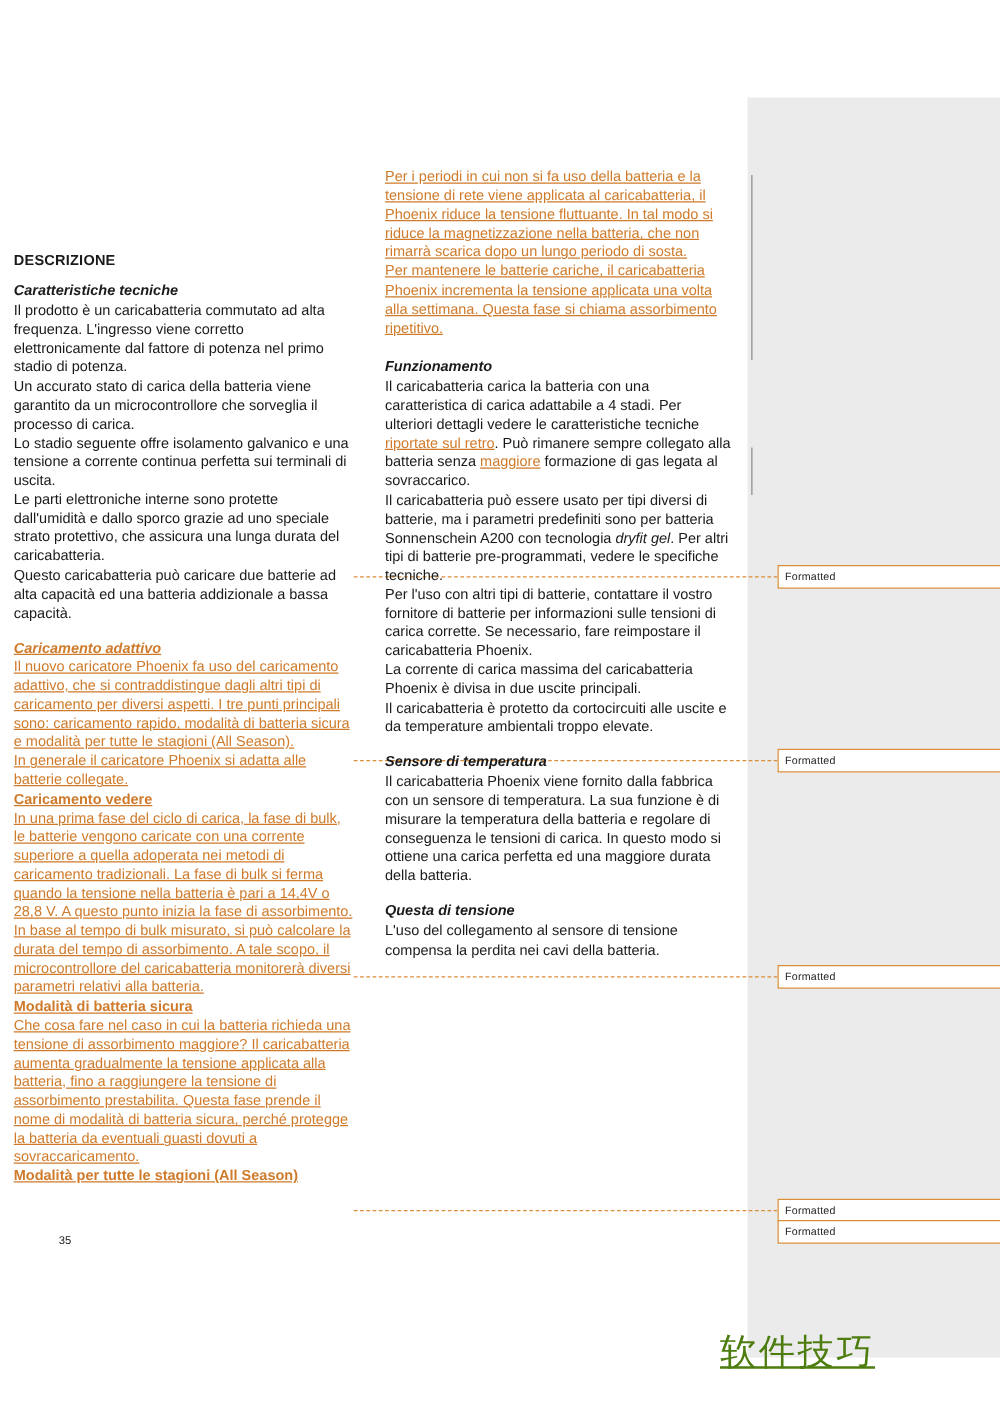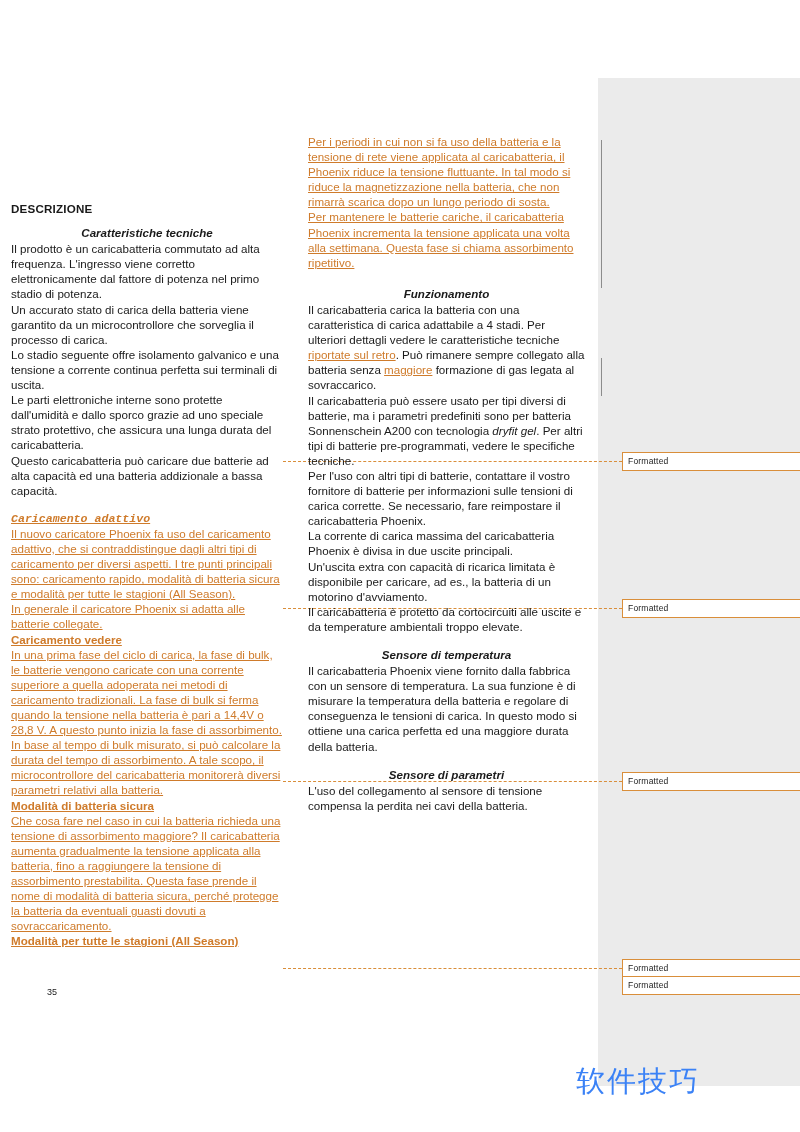--- a/index.html
+++ b/index.html
@@ -90,21 +90,20 @@
     font-size: 11.6px;
     font-weight: bold;
     margin: 0 0 9px 0;
     letter-spacing: 0.2px;
   }
   h3.sub {
     font-size: 11.6px;
     font-weight: bold;
     font-style: italic;
     margin: 0 0 1px 0;
-    text-align: center;
   }
   p {
     margin: 0 0 0 0;
   }
   p.gap {
     margin-top: 13px;
   }
   .ins {
     color: #cf7b2b;
     text-decoration: underline;
@@ -112,39 +111,39 @@
   .ins-head {
     color: #cf7b2b;
     text-decoration: underline;
     font-weight: bold;
   }
   .ins-head-i {
     color: #cf7b2b;
     text-decoration: underline;
     font-weight: bold;
     font-style: italic;
-    font-family: Liberation Mono, monospace;
   }
   .it { font-style: italic; }
   .pageno {
     position: absolute;
     left: 11px;
     top: 987px;
     font-size: 9px;
     color: #1a1a1a;
     margin-left: 36px;
   }
   .watermark {
     position: absolute;
     left: 576px;
     top: 1062px;
     font-size: 29px;
-    color: #3b82f6;
+    color: #4d7c0f;
     letter-spacing: 2px;
     font-family: "DejaVu Sans", sans-serif;
+    text-decoration: underline;
   }
 </style>
 </head>
 <body>
 
 <div class="page">
 
   <div class="review-pane"></div>
 
   <div class="change-bar cb1"></div>
@@ -181,24 +180,23 @@
   </div>
 
   <div class="col col-right">
     <p class="ins">Per i periodi in cui non si fa uso della batteria e la tensione di rete viene applicata al caricabatteria, il Phoenix riduce la tensione fluttuante. In tal modo si riduce la magnetizzazione nella batteria, che non rimarrà scarica dopo un lungo periodo di sosta.</p>
     <p class="ins">Per mantenere le batterie cariche, il caricabatteria Phoenix incrementa la tensione applicata una volta alla settimana. Questa fase si chiama assorbimento ripetitivo.</p>
     <h3 class="sub" style="margin-top:16px">Funzionamento</h3>
     <p><span>Il caricabatteria carica la batteria con una caratteristica di carica adattabile a 4 stadi. Per ulteriori dettagli vedere le caratteristiche tecniche </span><span class="ins">riportate sul retro</span><span>. Può rimanere sempre collegato alla batteria senza </span><span class="ins">maggiore</span><span> formazione di gas legata al sovraccarico.</span></p>
     <p><span>Il caricabatteria può essere usato per tipi diversi di batterie, ma i parametri predefiniti sono per batteria Sonnenschein A200 con tecnologia </span><span class="it">dryfit gel</span><span>. Per altri tipi di batterie pre-programmati, vedere le specifiche tecniche.</span></p>
     <p>Per l'uso con altri tipi di batterie, contattare il vostro fornitore di batterie per informazioni sulle tensioni di carica corrette. Se necessario, fare reimpostare il caricabatteria Phoenix.</p>
     <p>La corrente di carica massima del caricabatteria Phoenix è divisa in due uscite principali.</p>
-    <p>Un'uscita extra con capacità di ricarica limitata è disponibile per caricare, ad es., la batteria di un motorino d'avviamento.</p>
     <p>Il caricabatteria è protetto da cortocircuiti alle uscite e da temperature ambientali troppo elevate.</p>
     <h3 class="sub" style="margin-top:13px">Sensore di temperatura</h3>
     <p>Il caricabatteria Phoenix viene fornito dalla fabbrica con un sensore di temperatura. La sua funzione è di misurare la temperatura della batteria e regolare di conseguenza le tensioni di carica. In questo modo si ottiene una carica perfetta ed una maggiore durata della batteria.</p>
-    <h3 class="sub" style="margin-top:13px">Sensore di parametri</h3>
+    <h3 class="sub" style="margin-top:13px">Questa di tensione</h3>
     <p>L'uso del collegamento al sensore di tensione compensa la perdita nei cavi della batteria.</p>
   </div>
 
   <div class="pageno">35</div>
   <div class="watermark">软件技巧</div>
 
 </div>
 
 </body></html>

